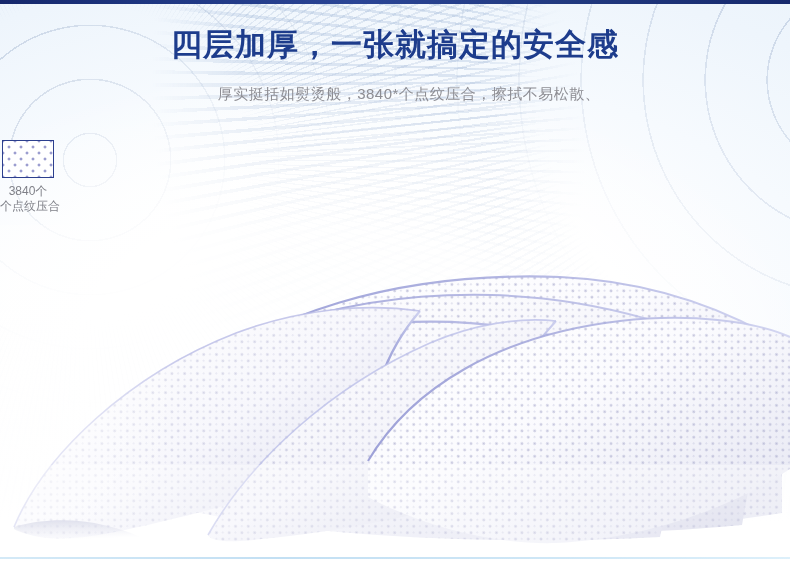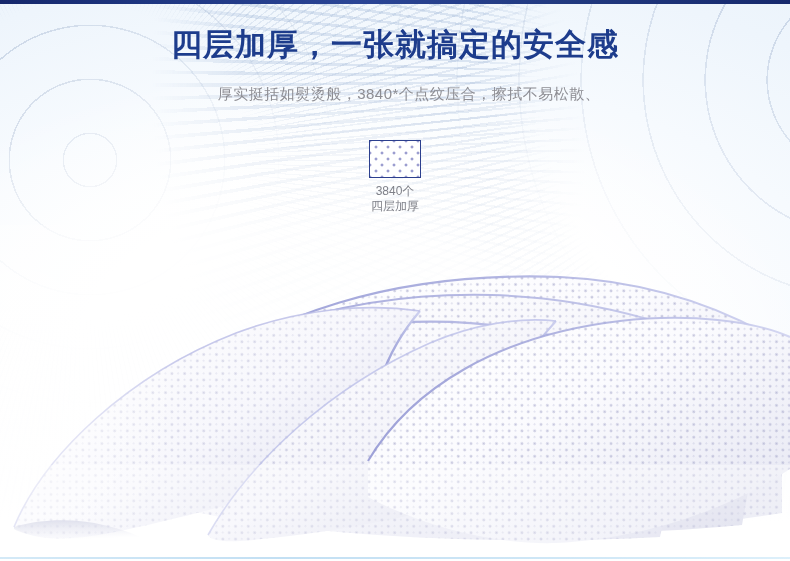--- a/index.html
+++ b/index.html
@@ -129,21 +129,21 @@
     font-size:15px;
     line-height:24px;
     letter-spacing:.5px;
     z-index:6;
   }
   .sub .l2{display:block;padding-left:28px;}
 
   
   .features{
     position:absolute;left:0;right:0;top:140px;
-    display:flex;justify-content:center;
+    display:flex;
     gap:56px;
     z-index:6;
   }
   .feature{width:56px;text-align:center;}
   .fbox{
     width:50px;height:36px;
     margin:0 auto;
     border:1.5px solid #2c3f8e;
     background:#ffffff;
     position:relative;
@@ -218,21 +218,21 @@
   </div>
 
   <div class="features">
 
     <div class="feature">
       <div class="fbox">
         <div class="dots"></div>
       </div>
       <div class="fcap">
         <div>3840个</div>
-        <div>四层加厚</div>
+        <div>个点纹压合</div>
       </div>
     </div>
 
 
   </div>
 
   <div class="tissue">
     <svg width="790" height="320" viewBox="0 0 790 320" xmlns="http://www.w3.org/2000/svg">
       <defs>
         <pattern id="emb" width="9" height="9" patternUnits="userSpaceOnUse" patternTransform="rotate(45)">

